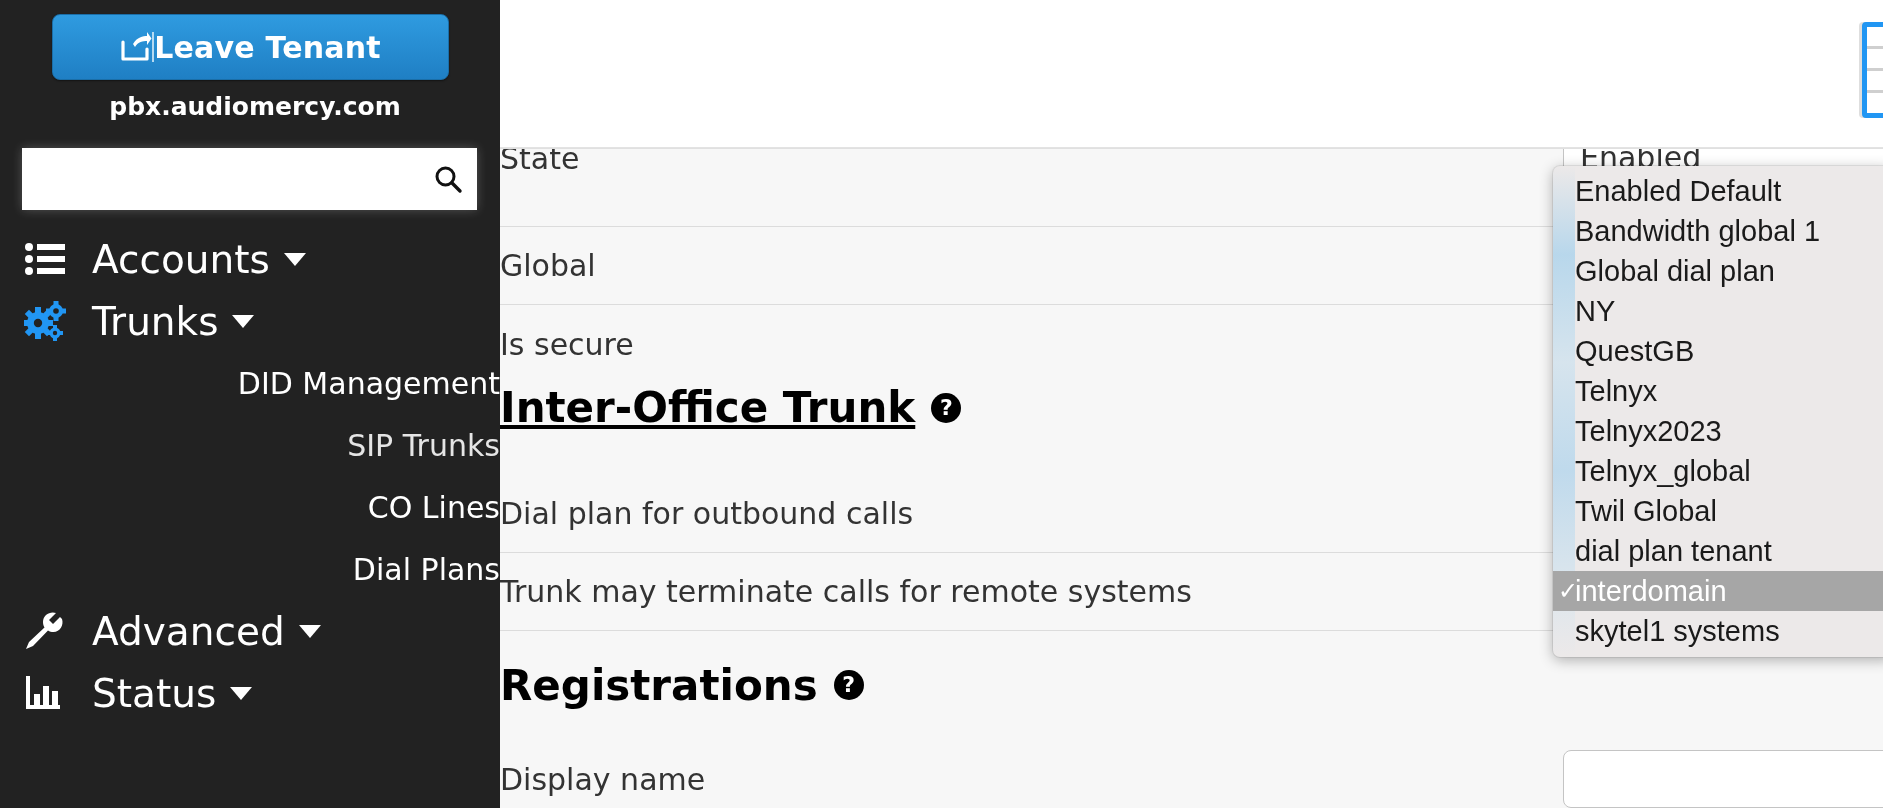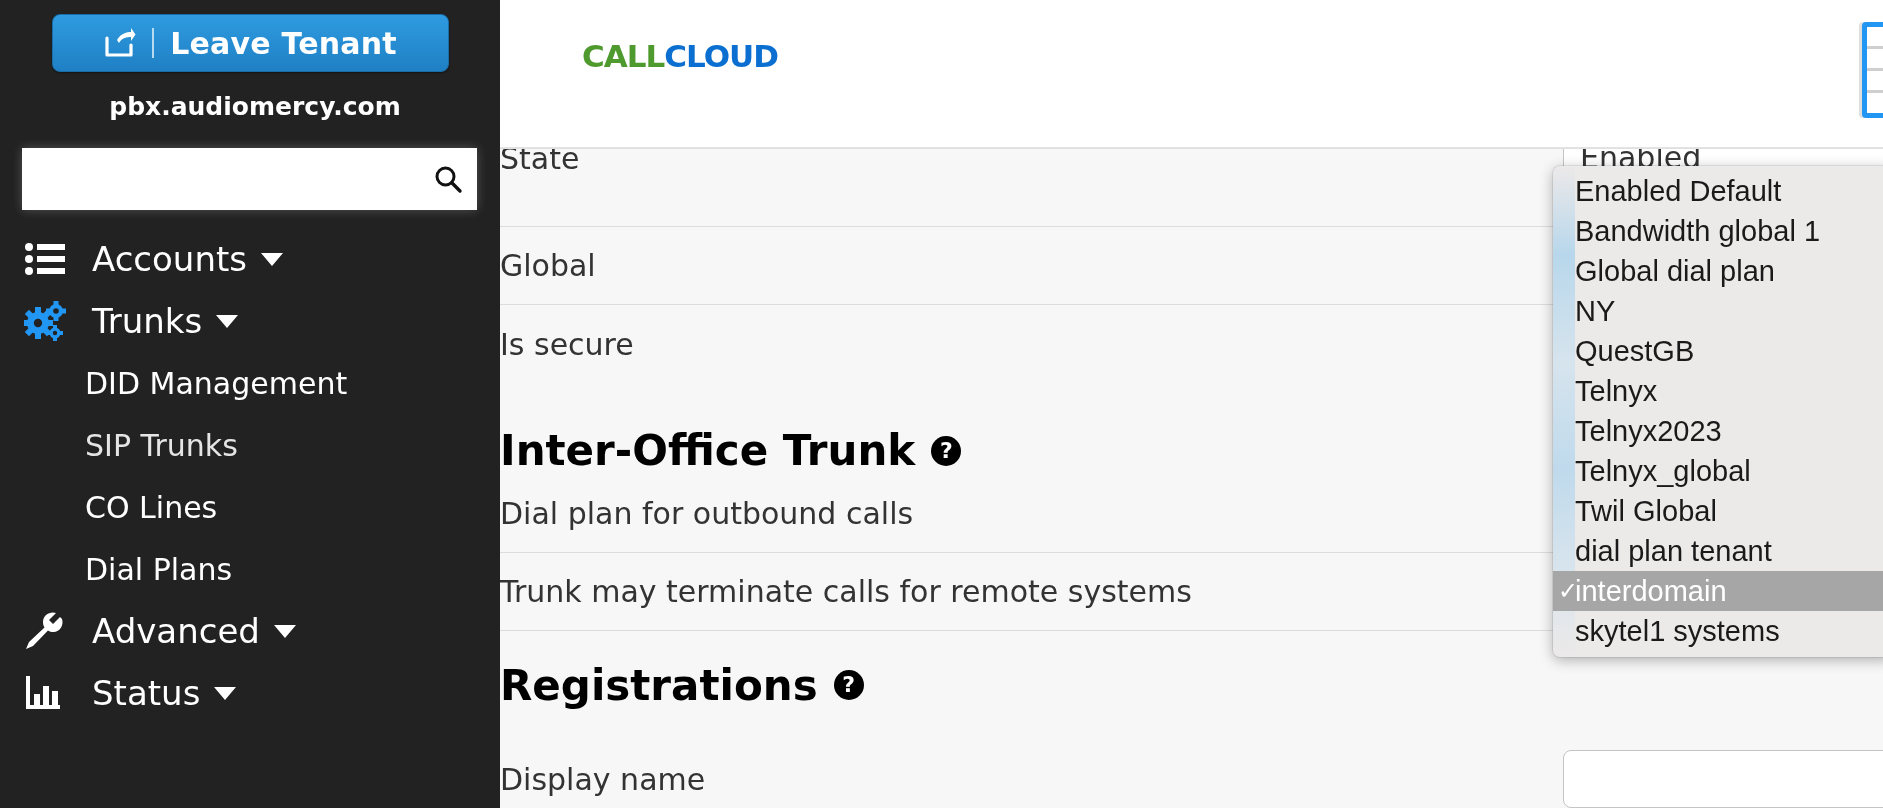--- a/index.html
+++ b/index.html
@@ -14,27 +14,26 @@
   
   #sidebar {
     position: absolute; left: 0; top: 0;
     width: 500px; height: 808px;
     background: #222222;
     color: #ffffff;
     overflow: hidden;
   }
   #leave-tenant-btn {
     position: absolute; left: 52px; top: 14px;
-    width: 397px; height: 58px;
+    width: 397px; height: 66px;
     border-radius: 8px;
     background: linear-gradient(180deg, #2f9be0 0%, #1f7fc4 100%);
     border: 1px solid #1a6ea8;
     box-shadow: 0 1px 2px rgba(0,0,0,.45);
     display: flex; align-items: center; justify-content: center;
-    gap: 16px;
     cursor: pointer;
   }
   #leave-tenant-btn .lt-icon { width: 32px; height: 30px; display:block; }
   #leave-tenant-btn .lt-sep {
     width: 2px; height: 30px; background: #cfe7f7; opacity:.85;
   }
   #leave-tenant-btn .lt-label {
     font-size: 30px; font-weight: 700; color: #ffffff; letter-spacing: .2px;
     font-family: "DejaVu Sans", sans-serif;
   }
@@ -70,34 +69,35 @@
     display: flex; align-items: center;
     height: 62px;
     padding-left: 24px;
     cursor: pointer;
   }
   .nav-item .nav-icon {
     width: 56px; min-width: 56px; height: 44px;
     display: flex; align-items: center; justify-content: flex-start;
   }
   .nav-item .nav-label {
-    font-size: 34px; font-weight: 400; color: #ffffff;
+    font-size: 39px; font-weight: 400; color: #ffffff;
     margin-left: 12px; white-space: nowrap;
   }
   .nav-item .caret {
     margin-left: 14px;
     width: 0; height: 0;
     border-left: 11px solid transparent;
     border-right: 11px solid transparent;
     border-top: 13px solid #ffffff;
   }
   .nav-sub {
     display: flex; align-items: center;
-    height: 62px; padding-left: 85px;
-    cursor: pointer;
+    height: 62px; padding-left: 67px;
+    cursor: pointer;
+    justify-content: flex-end;
   }
   .nav-sub .nav-sub-label {
     font-size: 30px; color: #ffffff; white-space: nowrap;
   }
   .nav-sub.active .nav-sub-label { color: #e5e5e5; }
 
   
   #main {
     position: absolute; left: 500px; top: 0;
     width: 1383px; height: 808px;
@@ -359,23 +359,20 @@
         <span class="nav-label">Status</span>
         <span class="caret"></span>
       </div>
 
     </div>
   </div>
 
   <div id="main">
 
     <div id="main-header">
-      <div id="brand-logo">
-        <span class="brand-a">CALL</span><span class="brand-b">CLOUD</span>
-      </div>
 
       <div id="top-right-panel">
         <div class="trp-row"></div>
         <div class="trp-row"></div>
         <div class="trp-row"></div>
         <div class="trp-row"></div>
       </div>
     </div>
 
     <div id="form-card">
@@ -394,21 +391,21 @@
         </div>
       </div>
 
       <div class="form-row" style="height:78px; border-bottom:none;">
         <span class="row-label">Is secure</span>
         <div class="row-control">
           <div class="select-box"></div>
         </div>
       </div>
 
-      <div style="height:92px; display:flex; align-items:flex-end;">
+      <div style="height:92px; display:flex; align-items:flex-start;text-decoration:underline;">
         <div class="section-head">
           <span>Inter-Office Trunk</span>
           <span class="help-badge">?</span>
         </div>
       </div>
 
       <div class="form-row" style="height:78px;">
         <span class="row-label">Dial plan for outbound calls</span>
       </div>
 

